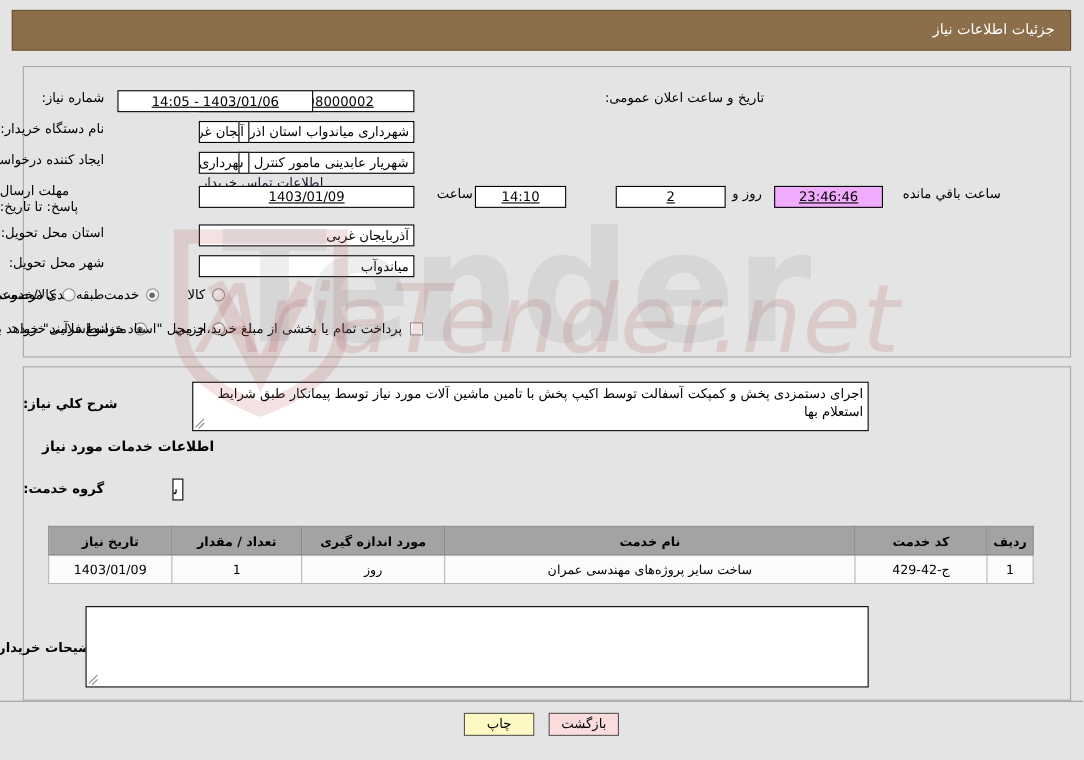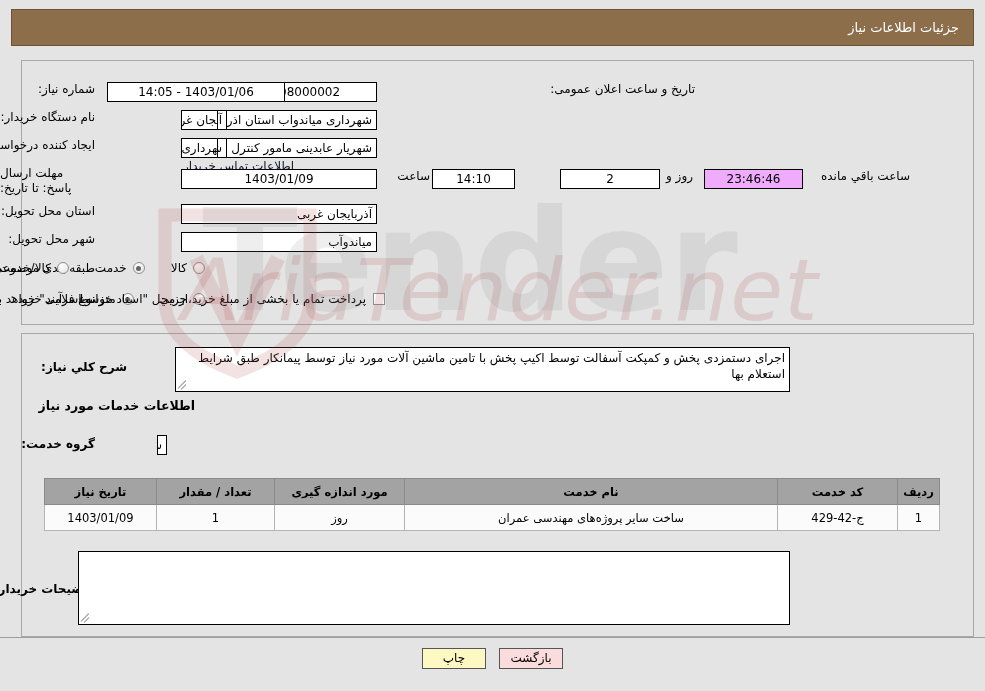--- a/index.html
+++ b/index.html
@@ -92,21 +92,21 @@
     border: 1px solid #000000;
     box-sizing: border-box;
     height: 20px;
     line-height: 18px;
     font-size: 12px;
     padding: 0 4px;
     overflow: hidden;
     white-space: nowrap;
     text-overflow: clip;
   }
-  .fld.center { text-align: center; }
+  .fld.center { text-align: center; text-decoration: underline; }
   .fld.right  { text-align: right; }
   .fld.yellow { background: #f0abfc; }
 
   .link {
     color: #0f172a;
     font-size: 12px;
     cursor: pointer;
     white-space: nowrap;
     margin-top: 20px;
   }
@@ -339,21 +339,21 @@
   <span class="opt">
     <span class="radio on"></span>
     <span class="opt-lbl">متوسط</span>
   </span>
 </div>
 <div class="row" style="right:600px; top:292px; gap:7px;">
   <span class="chk"></span>
   <span class="lbl">پرداخت تمام یا بخشی از مبلغ خرید،از محل "اسناد خزانه اسلامی" خواهد بود.</span>
 </div>
 
-<div class="row" style="right:858px; top:360px;justify-content:center;">
+<div class="row" style="right:878px; top:360px;justify-content:center;">
   <span class="lbl lbl-b">شرح کلي نیاز:</span>
 </div>
 <div class="ta" style="position:absolute; right:195px; left:175px; top:347px; height:45px; z-index:4;text-align:right;">
   <span>اجرای دستمزدی پخش و کمپکت آسفالت توسط اکیپ پخش با تامین ماشین آلات مورد نیاز توسط پیمانکار طبق شرایط استعلام بها</span>
   <span class="grip">
     <i style="width:11px; left:0; top:8px; transform:rotate(-45deg);"></i>
     <i style="width:7px;  left:3px; top:9px; transform:rotate(-45deg);"></i>
   </span>
 </div>
 

